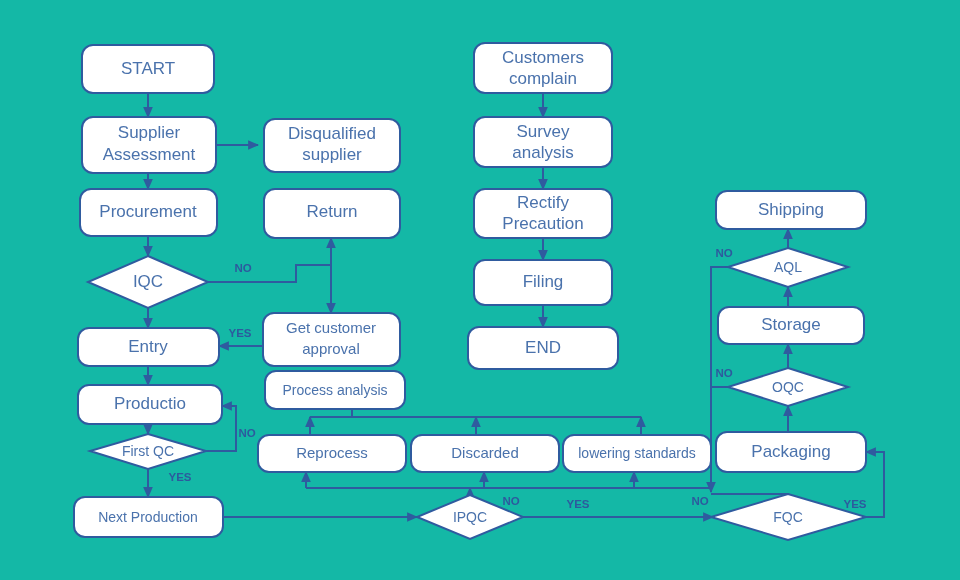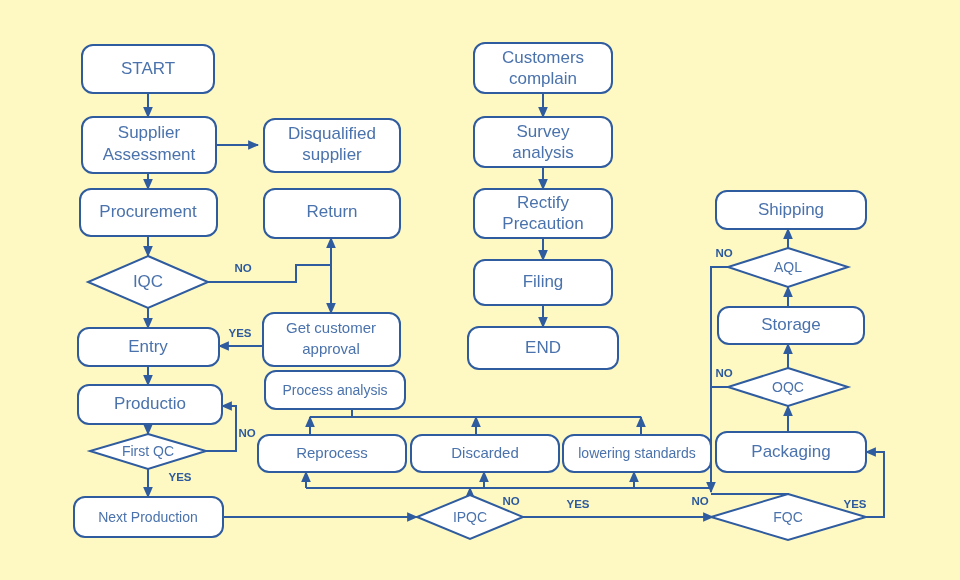--- a/index.html
+++ b/index.html
@@ -8,21 +8,21 @@
     padding: 0;
     background: #ffffff;
   }
   body {
     font-family: "Liberation Sans", sans-serif;
   }
   #canvas {
     position: relative;
     width: 960px;
     height: 580px;
-    background: #fef9c3;
+    background: #14b8a6;
     overflow: hidden;
   }
   #flow-svg {
     position: absolute;
     left: 0;
     top: 0;
     width: 960px;
     height: 580px;
   }
   .node-text {

